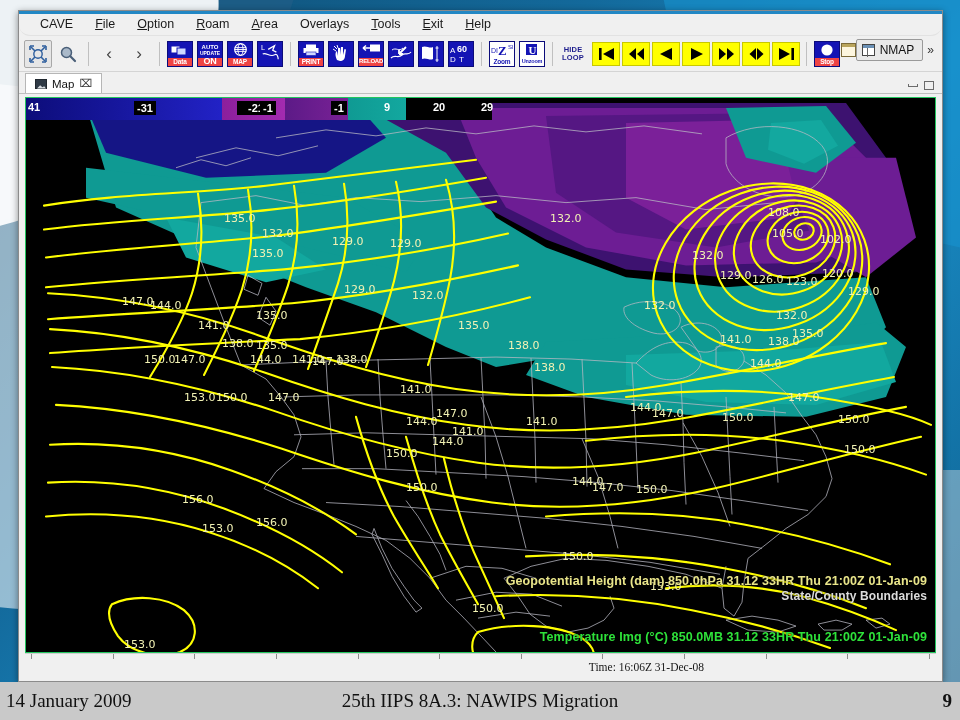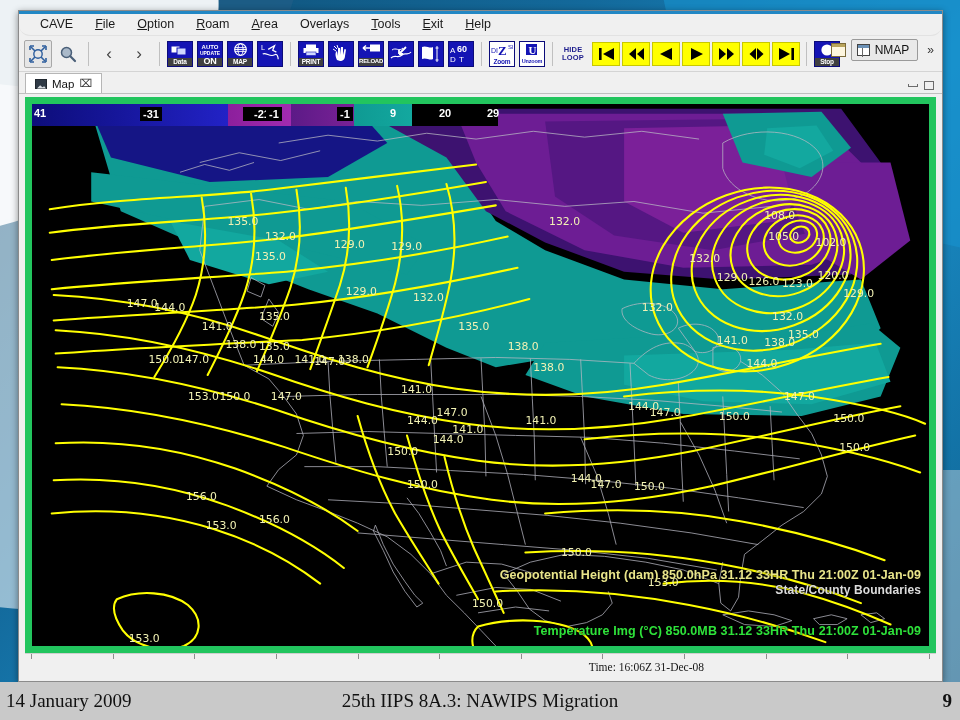--- a/index.html
+++ b/index.html
@@ -83,21 +83,21 @@
 
   
   .bicon{
     width:26px; height:26px; background:#1414b4; border:1px solid #0b0b7a;
     position:relative; display:flex; flex-direction:column;
     align-items:center; justify-content:flex-end; overflow:hidden;
   }
   .bicon .cap{
     font-size:6.5px; font-weight:bold; color:#fff; line-height:7px;
     letter-spacing:-.2px; width:100%; text-align:center;
-    background:#404040; padding-bottom:1px;
+    background:#ef4444; padding-bottom:1px;
   }
   .bicon .glyph{
     flex:1; width:100%; display:flex; align-items:center; justify-content:center;
     color:#fff; font-size:12px; line-height:1;
   }
   .bicon.white{ background:#fff; }
   .bicon.white .cap{ background:#fff; color:#1414b4; }
 
   
   .ybtn{
@@ -106,21 +106,21 @@
     margin:0 1px;
   }
   .ybtn svg{ display:block; }
   .hideloop{
     width:30px;height:24px;background:#f0f0f0;display:flex;flex-direction:column;
     align-items:center;justify-content:center;line-height:8px;margin-right:3px;
   }
   .hideloop span{ font-size:7.5px;font-weight:bold;color:#1b1b8c; letter-spacing:.2px;}
 
   .tb-right{
-    position:absolute; right:4px; top:3px; display:flex; align-items:center; gap:5px;
+    position:absolute; right:4px; top:3px; display:flex; align-items:center; 
   }
   .persp-btn{
     display:flex; align-items:center; gap:5px;
     border:1px solid #9a9a9a; background:#e9e9e9; border-radius:2px;
     padding:3px 8px 3px 5px; font-size:12px; color:#111;
   }
   .persp-icon{
     width:13px;height:12px;border:1px solid #444;background:#fff;position:relative;
   }
   .persp-icon:before{content:"";position:absolute;left:0;top:0;width:100%;height:3px;background:#6a90b5;}
@@ -155,21 +155,21 @@
   }
   .tabctl .mini{ width:10px; height:9px; border:1px solid #6b6b6b; position:relative; background:#f0f0f0;}
   .tabctl .minz{ width:10px; height:3px; border:1px solid #6b6b6b; border-top:none; background:#f0f0f0;}
 
   
   .map-wrap{
     flex:1; background:#f0f0f0; padding:3px 6px 0 6px; position:relative;
   }
   .map-canvas{
     position:relative; width:100%; height:556px; background:#000;
-    border:7px solid #22c55e; overflow:hidden;
+    border:1px solid #22c55e; overflow:hidden;
   }
   .colorbar{
     position:absolute; left:0; top:0; height:22px; width:466px; display:flex;
     z-index:6;
   }
   .cb-seg{ height:22px; position:relative; }
   .cb-lab{
     position:absolute; top:3px; font-size:11px; font-weight:bold; color:#fff;
     font-family:"Liberation Sans", sans-serif;
   }

